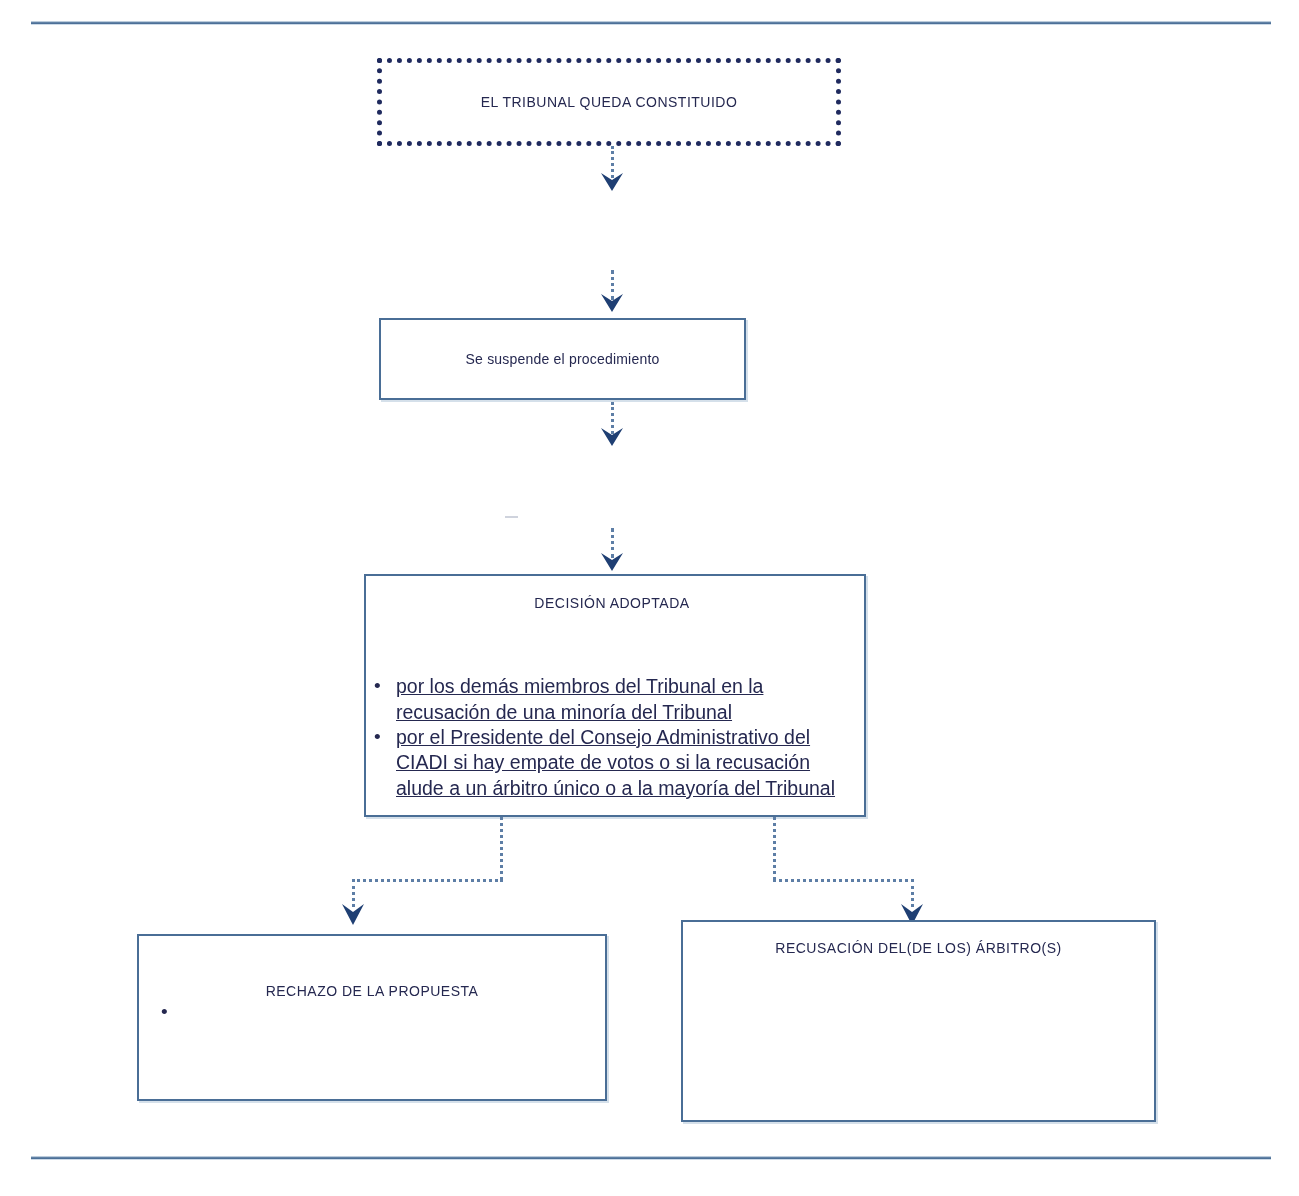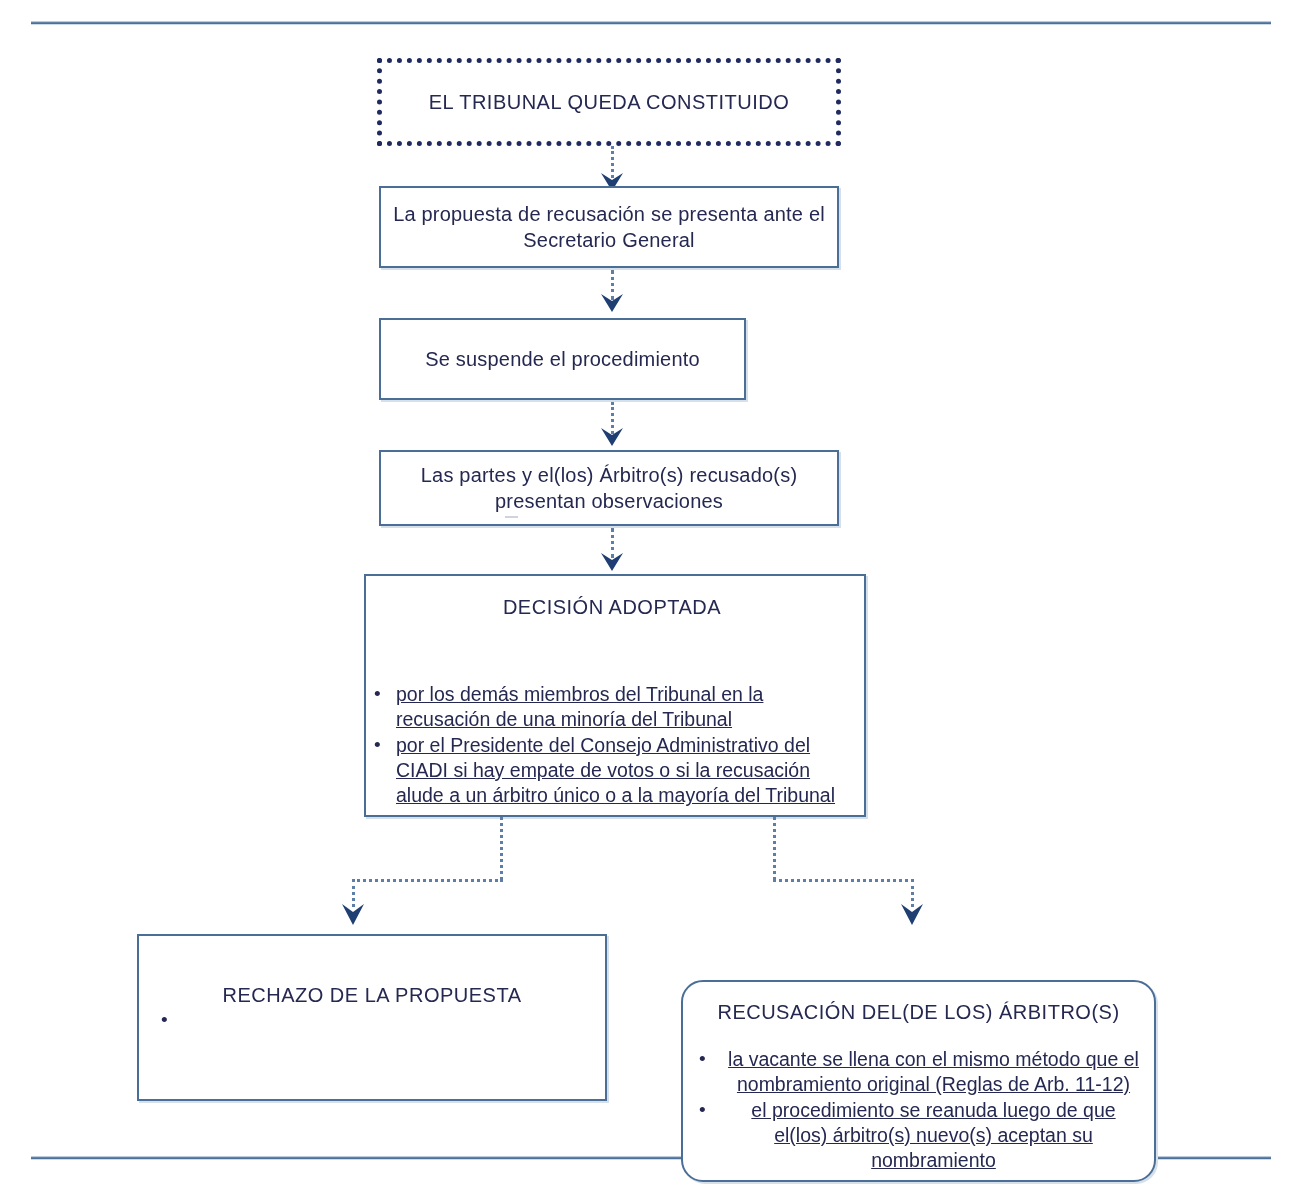--- a/index.html
+++ b/index.html
@@ -49,21 +49,21 @@
   .node.solid {
     border: 2px solid #4a6e96;
     box-shadow: 2px 2px 0 0 #d5e0ea;
   }
   .node.dotted {
     border: 5px dotted #1f2a5e;
   }
 
   .node-title {
     text-align: center;
-    font-size: 20px;
+    font-size: 14px;
     line-height: 1.30;
     letter-spacing: 0.2px;
     white-space: pre-line;
   }
   .node-title.caps { letter-spacing: 0.5px; }
 
   
   ul.bullets {
     list-style: none;
     margin: 0;
@@ -137,47 +137,39 @@
     <div class="node-title caps">EL TRIBUNAL QUEDA CONSTITUIDO</div>
   </div>
 
   <div class="vline" style="left:611px; top:146px; height:32px;"></div>
   <div class="arrow-head" style="left:600px; top:172px;">
     <svg width="24" height="20" viewBox="0 0 24 20">
       <path d="M1 1 L12 19 L23 1 L12 8 Z" fill="#1f3f73"></path>
     </svg>
   </div>
 
-  <div class="node solid" style="left:379px; top:186px; width:460px; height:82px; justify-content:center;">
-    <div class="node-title">La propuesta de recusación se presenta ante el
-Secretario General</div>
-  </div>
 
   <div class="vline" style="left:611px; top:270px; height:30px;"></div>
   <div class="arrow-head" style="left:600px; top:293px;">
     <svg width="24" height="20" viewBox="0 0 24 20">
       <path d="M1 1 L12 19 L23 1 L12 8 Z" fill="#1f3f73"></path>
     </svg>
   </div>
 
   <div class="node solid" style="left:379px; top:318px; width:367px; height:82px; justify-content:center;">
     <div class="node-title">Se suspende el procedimiento</div>
   </div>
 
   <div class="vline" style="left:611px; top:402px; height:32px;"></div>
   <div class="arrow-head" style="left:600px; top:427px;">
     <svg width="24" height="20" viewBox="0 0 24 20">
       <path d="M1 1 L12 19 L23 1 L12 8 Z" fill="#1f3f73"></path>
     </svg>
   </div>
 
-  <div class="node solid" style="left:379px; top:450px; width:460px; height:76px; justify-content:center;">
-    <div class="node-title">Las partes y el(los) Árbitro(s) recusado(s)
-presentan observaciones</div>
-  </div>
   <div class="artifact" style="left:505px; top:516px; width:13px;"></div>
 
   <div class="vline" style="left:611px; top:528px; height:30px;"></div>
   <div class="arrow-head" style="left:600px; top:552px;">
     <svg width="24" height="20" viewBox="0 0 24 20">
       <path d="M1 1 L12 19 L23 1 L12 8 Z" fill="#1f3f73"></path>
     </svg>
   </div>
 
   <div class="node solid" style="left:364px; top:574px; width:502px; height:243px; padding:18px 14px 0 8px;gap:40px;">
@@ -206,21 +198,17 @@
     </svg>
   </div>
 
   <div class="node solid" style="left:137px; top:934px; width:470px; height:167px; padding:46px 12px 0 12px;">
     <div class="node-title caps">RECHAZO DE LA PROPUESTA</div>
     <div class="bullet-row">
       <span class="dot">•</span>
     </div>
   </div>
 
-  <div class="node solid" style="left:681px; top:980px; width:475px; height:202px; padding:17px 12px 0 12px;border-radius:22px;">
+  <div class="node solid" style="left:681px; top:920px; width:475px; height:202px; padding:17px 12px 0 12px;">
     <div class="node-title caps" style="margin-bottom:22px;">RECUSACIÓN DEL(DE LOS) ÁRBITRO(S)</div>
-    <ul class="bullets" style="padding-left:4px;">
-      <li style="text-align:center; padding-left:26px;">la vacante se llena con el mismo método que el nombramiento original (Reglas de Arb. 11-12)</li>
-      <li style="text-align:center; padding-left:26px;">el procedimiento se reanuda luego de que el(los) árbitro(s) nuevo(s) aceptan su nombramiento</li>
-    </ul>
   </div>
 
 </div>
 
 </body></html>

